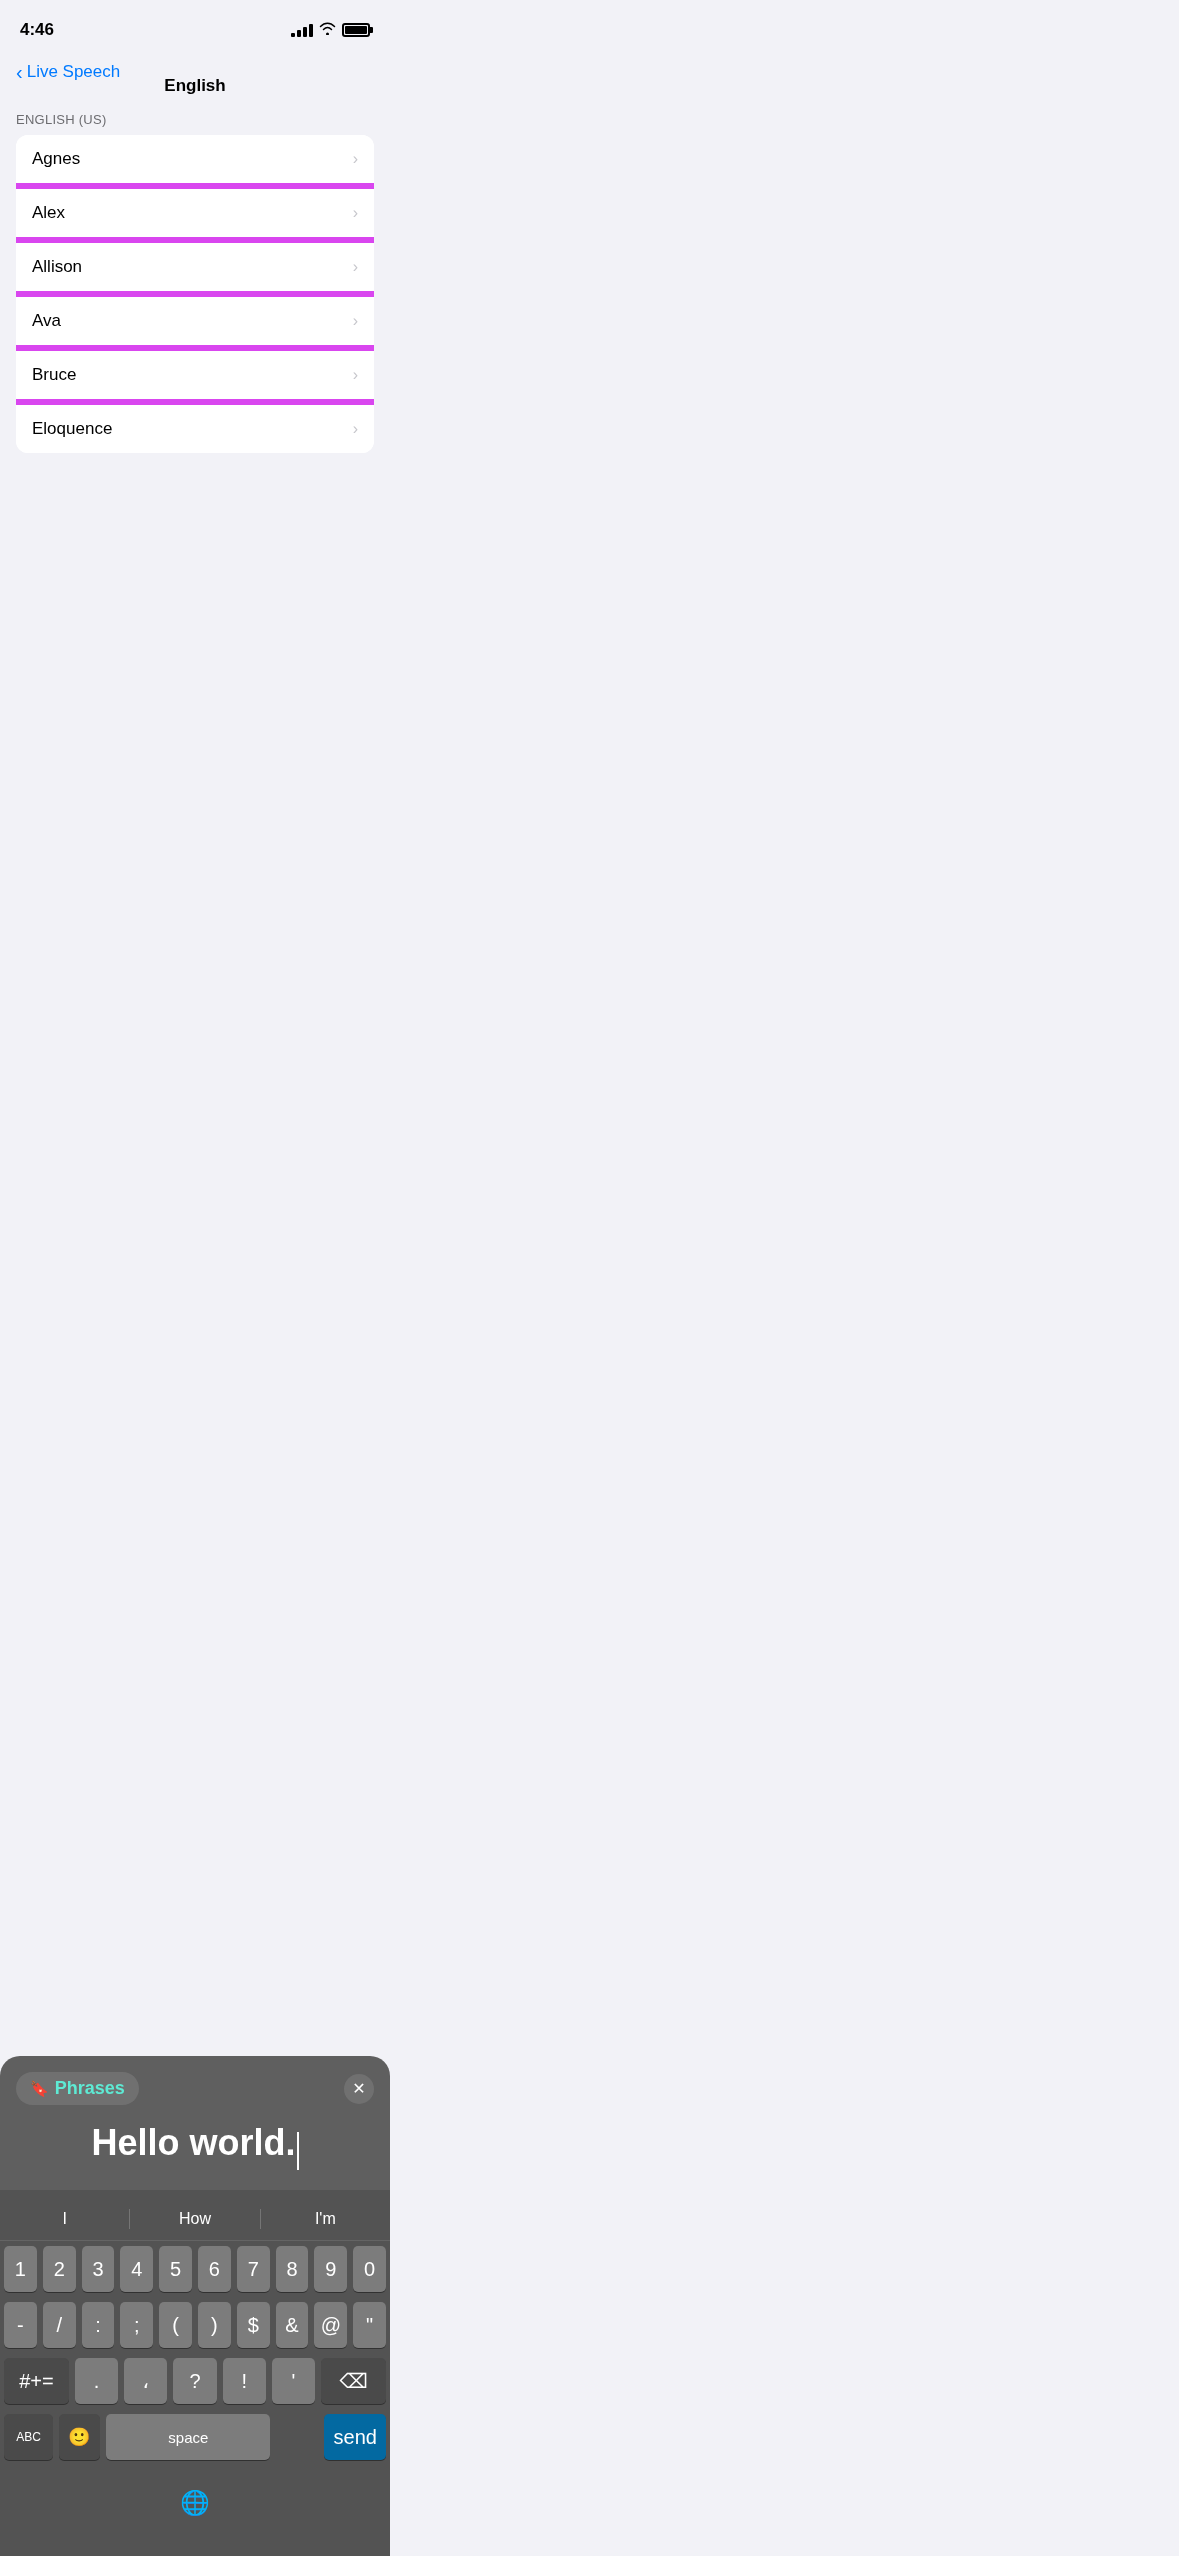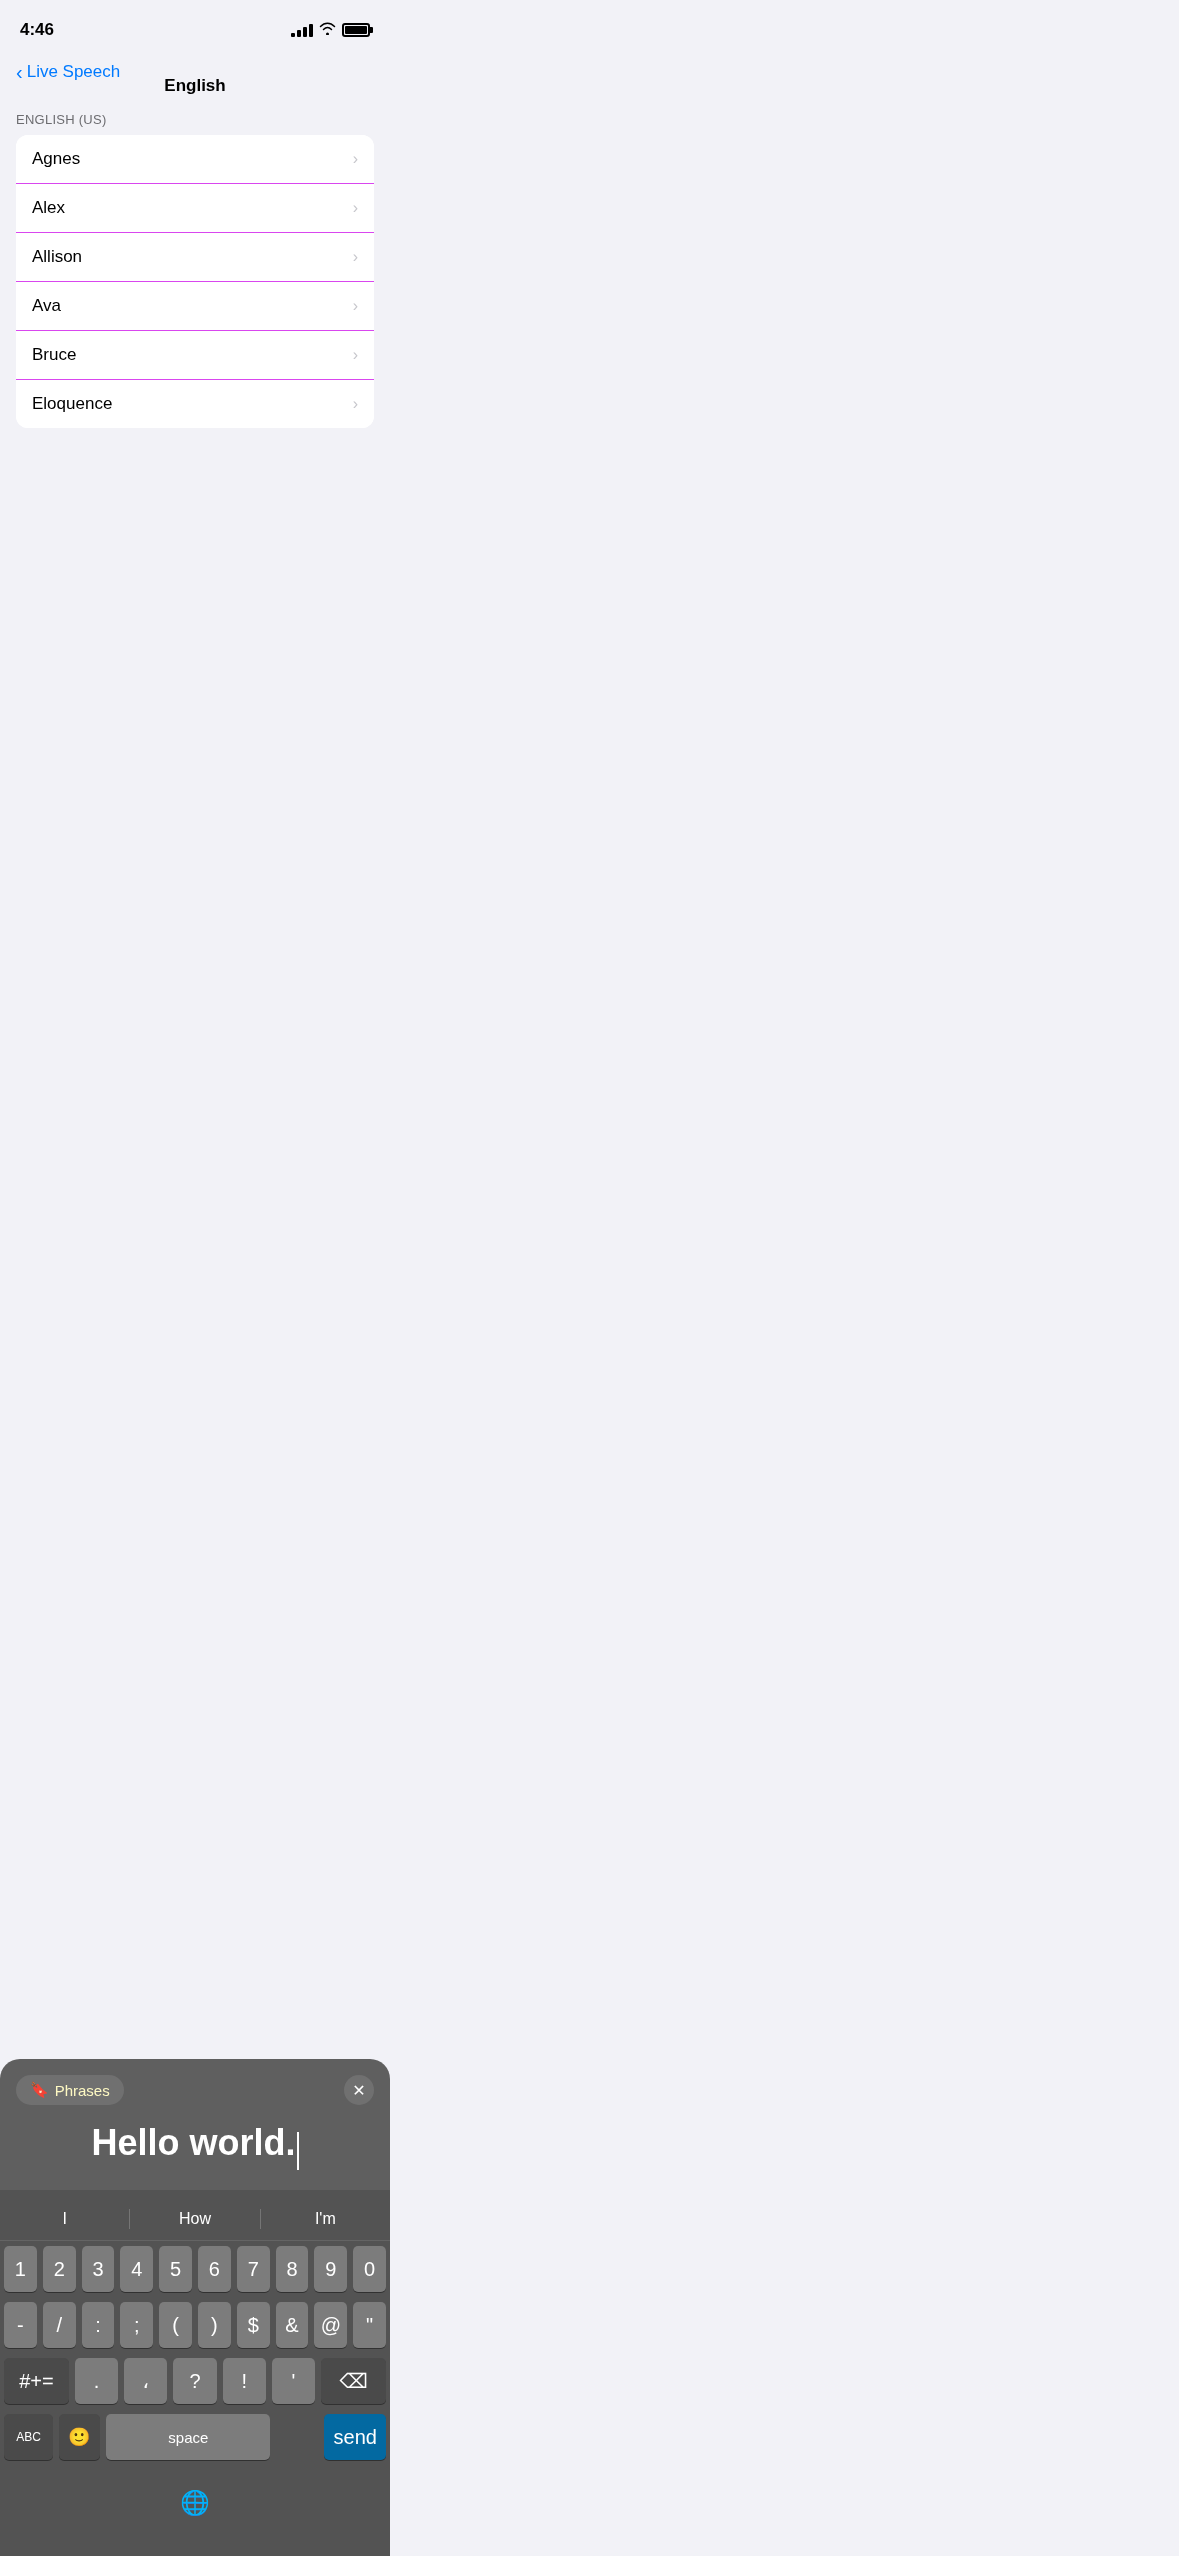--- a/index.html
+++ b/index.html
@@ -123,21 +123,21 @@
       margin: 0;
       border-radius: 12px;
       overflow: hidden;
       margin: 0 16px;
     }
     .list-item {
       display: flex;
       align-items: center;
       justify-content: space-between;
       padding: 14px 16px;
-      border-bottom: 1px solid #d946ef;
+      border-bottom: 6px solid #d946ef;
       background: #fff;
       cursor: pointer;
     }
     .list-item:last-child {
       border-bottom: none;
     }
     .list-item-name {
       font-size: 17px;
       color: #000;
     }
@@ -175,23 +175,23 @@
       display: flex;
       align-items: center;
       gap: 6px;
       cursor: pointer;
     }
     .phrases-icon {
       color: #fff;
       font-size: 15px;
     }
     .phrases-label {
-      color: #fef9c3;
-      font-size: 15px;
-      font-weight: 400;
+      color: #5eead4;
+      font-size: 18px;
+      font-weight: 700;
     }
     .close-button {
       width: 30px;
       height: 30px;
       background: rgba(120, 120, 120, 0.7);
       border-radius: 50%;
       display: flex;
       align-items: center;
       justify-content: center;
       cursor: pointer;

